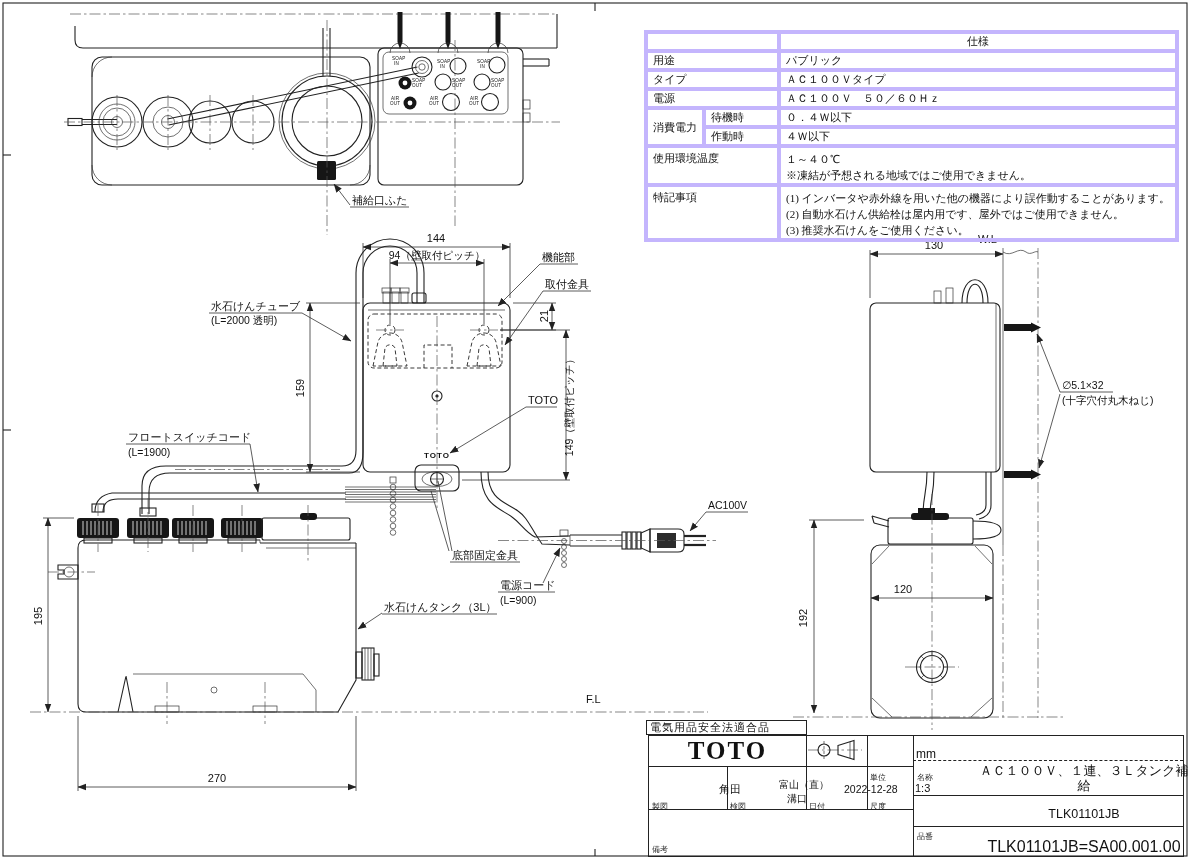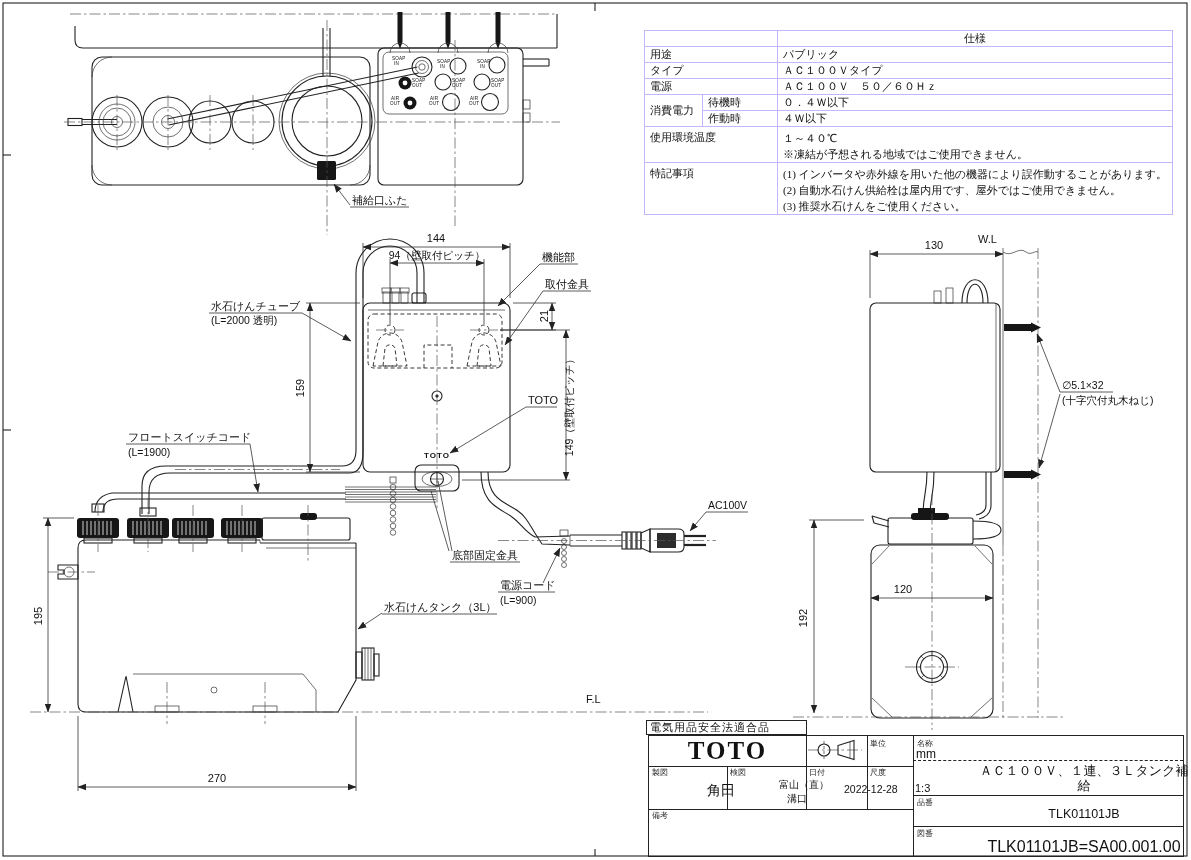--- a/index.html
+++ b/index.html
@@ -2,33 +2,33 @@
 <html><head>
 <meta charset="utf-8">
 <style>
   html,body{margin:0;padding:0;background:#888;}
   .page{position:relative;width:1191px;height:860px;background:#ffffff;overflow:hidden;
         font-family:"Liberation Sans","DejaVu Sans",sans-serif;color:#111;}
   .page svg{position:absolute;left:0;top:0;}
   
   table.spec{position:absolute;left:644px;top:30px;border-collapse:collapse;table-layout:fixed;
              font-size:11px;color:#111;background:transparent;}
-  table.spec td{border:1px solid #c4b5fd;padding:0 5px;vertical-align:middle;overflow:hidden;white-space:nowrap;}
+  table.spec td{border:4px solid #c4b5fd;padding:0 5px;vertical-align:middle;overflow:hidden;white-space:nowrap;}
   table.spec td.ttl{text-align:center;}
   table.spec td.top{vertical-align:top;padding-top:3px;}
   table.spec .ml{line-height:16px;font-family:Liberation Serif, serif;}
   tr.h16{height:16px} tr.h14{height:14px} tr.h15{height:15px} tr.h33{height:33px} tr.h48{height:48px}
   
   .tb-comp{position:absolute;left:646px;top:720px;width:156px;height:13px;border:1px solid #222;
            font-size:11px;line-height:13px;padding-left:3px;letter-spacing:1px;}
   .tb{position:absolute;left:648px;top:735px;width:534px;height:120px;border:1.4px solid #222;}
   .tb .vl,.tb .hl{position:absolute;background:#222;}
   .tb .vl{width:1px;} .tb .hl{height:1px;}
   .tb .hl.dash{background:none;border-top:1px dashed #222;height:0;}
-  .tb .cell-label{position:absolute;font-size:8px;color:#222;}
+  .tb .cell-label{position:absolute;font-size:8px;color:#222;margin-top:34px;}
   .tb .val{position:absolute;color:#111;margin-left:36px;}
   .tb .ctr{text-align:center;}
   .logo{position:absolute;left:0;top:0;width:157px;height:30px;text-align:center;line-height:30px;
         font-size:25px;font-weight:900;letter-spacing:2px;font-family:"Liberation Serif","DejaVu Serif",serif;}
 </style>
 </head>
 <body>
 
 <div class="page">
 
@@ -565,21 +565,21 @@
   <div class="val ctr" style="left:264px;top:27px;width:270px;font-size:13px;line-height:15px">ＡＣ１００Ｖ、１連、３Ｌタンク補</div>
   <div class="val ctr" style="left:264px;top:42px;width:270px;font-size:13px;line-height:15px">給</div>
 
   <div class="cell-label" style="left:268px;top:61px">品番</div>
   <div class="val ctr" style="left:264px;top:71px;width:270px;font-size:12.5px">TLK01101JB</div>
 
   <div class="cell-label" style="left:268px;top:92px">図番</div>
   <div class="val ctr" style="left:264px;top:102px;width:270px;font-size:16px">TLK01101JB=SA00.001.00</div>
 
   <div class="cell-label" style="left:3px;top:31px">製図</div>
-  <div class="val" style="left:22px;top:46px;font-size:14px">角田</div>
+  <div class="val" style="left:34px;top:46px;font-size:11px">角田</div>
 
   <div class="cell-label" style="left:81px;top:31px">検図</div>
   <div class="val" style="left:94px;top:42px;font-size:10px">富山（直）</div>
   <div class="val" style="left:102px;top:56px;font-size:10px">溝口</div>
 
   <div class="cell-label" style="left:160px;top:31px">日付</div>
   <div class="val" style="left:159px;top:47px;font-size:10.5px">2022-12-28</div>
 
   <div class="cell-label" style="left:221px;top:31px">尺度</div>
   <div class="val" style="left:230px;top:46px;font-size:11px">1:3</div>

